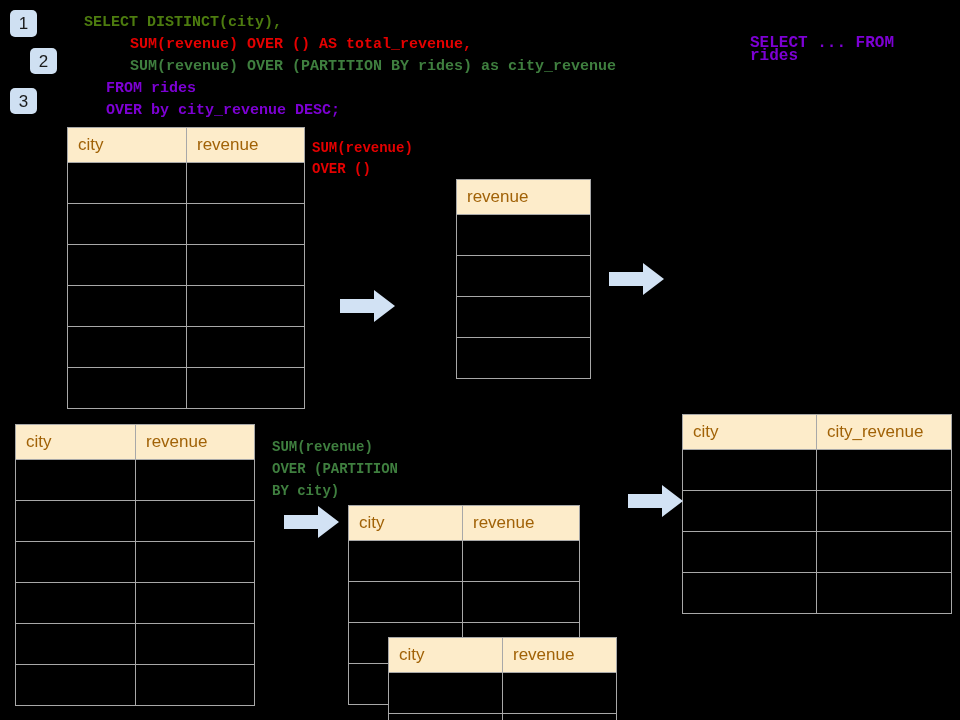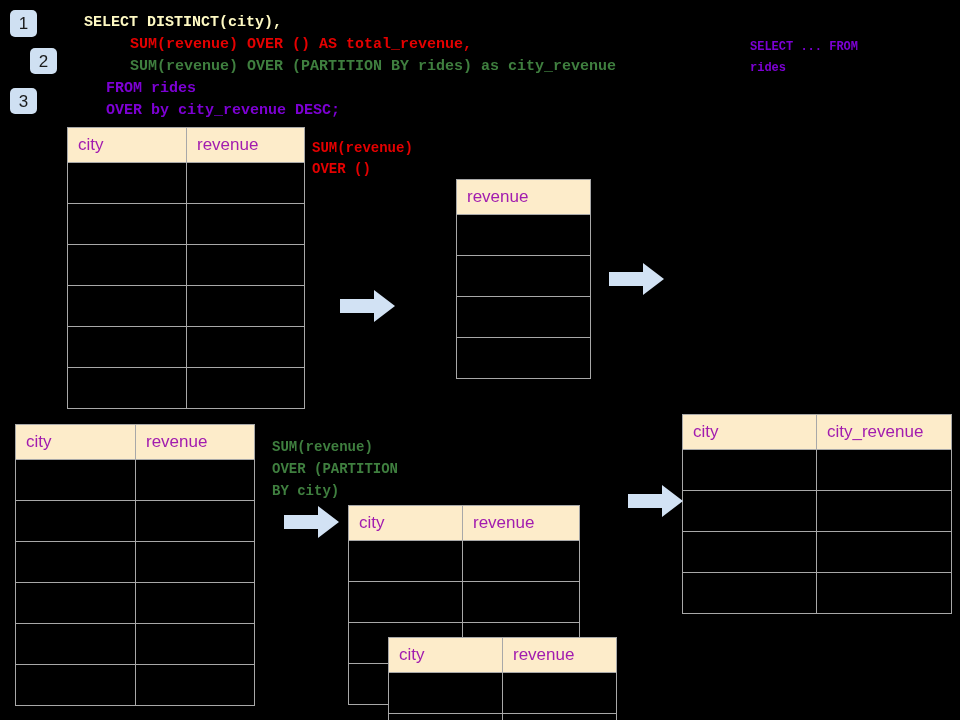--- a/index.html
+++ b/index.html
@@ -36,38 +36,38 @@
   
   .code {
     position: absolute;
     font-family: "Liberation Mono", "DejaVu Sans Mono", monospace;
     font-size: 15px;
     font-weight: bold;
     line-height: 22px;
     white-space: pre;
     letter-spacing: 0px;
   }
-  #sql-line-1 { left: 84px;  top: 12px;  color: #fef9c3; }
+  #sql-line-1 { left: 84px;  top: 12px;  color: #4d7c0f; }
   #sql-line-2 { left: 130px; top: 34px;  color: #e40000; text-align: center; }
   #sql-line-3 { left: 130px; top: 56px;  color: #3f7f3f; }
   #sql-line-4 { left: 106px; top: 78px;  color: #7d00d4; }
   #sql-line-5 { left: 106px; top: 100px; color: #7d00d4; }
 
   
   .annot {
     position: absolute;
     font-family: "Liberation Mono", "DejaVu Sans Mono", monospace;
     font-weight: bold;
     white-space: pre;
   }
   #annot-select-from {
     left: 750px; top: 37px;
     color: #7d00d4;
-    font-size: 12px;
-    line-height: 21px;
+    font-size: 16px;
+    line-height: 13px;
   }
   #annot-over-empty {
     left: 312px; top: 138px;
     color: #e40000;
     font-size: 14px;
     line-height: 21px;
   }
   #annot-over-partition {
     left: 272px; top: 436px;
     color: #3f7f3f;
@@ -83,21 +83,21 @@
     background: #000000;
     box-sizing: border-box;
   }
   .tbl td {
     border: 1px solid #a8a8a8;
     padding: 0;
     box-sizing: border-box;
   }
   .tbl td.hd {
     background: #fdecca;
-    color: #a21caf;
+    color: #a16207;
     font-family: "Liberation Sans", sans-serif;
     font-size: 17px;
     padding: 7px 0 7px 10px;
     white-space: nowrap;
     overflow: hidden;
   }
   .tbl td.cell {
     background: #000000;
     height: 41px;
   }

